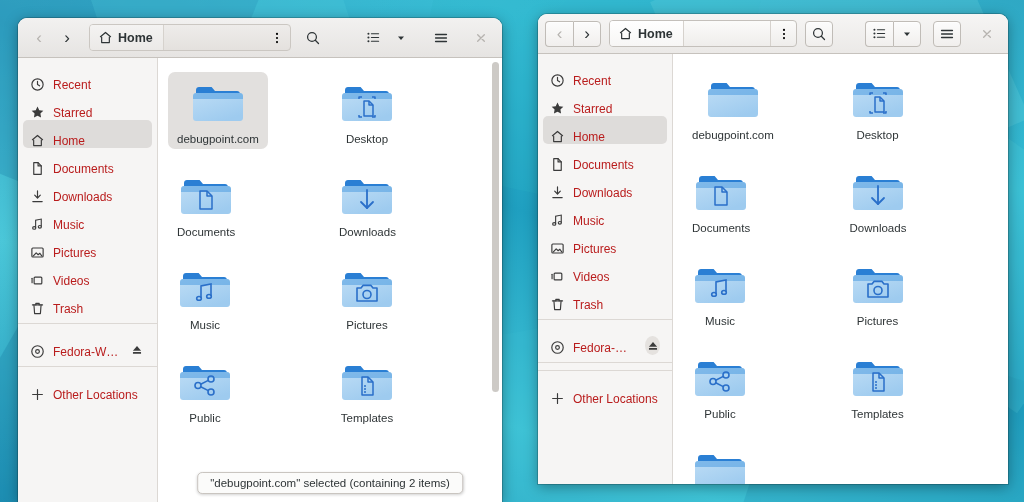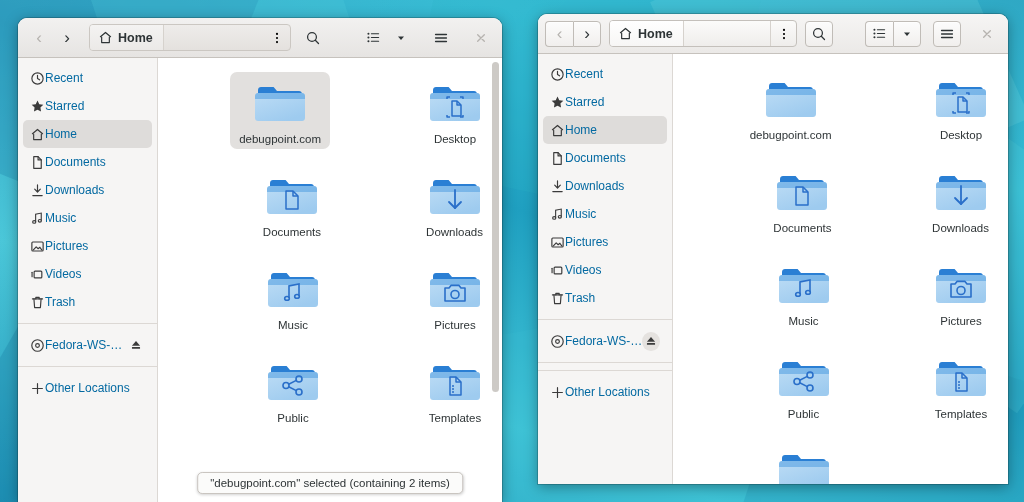--- a/index.html
+++ b/index.html
@@ -141,27 +141,28 @@
     background: #f6f5f4;
     border-right: 1px solid #dcd8d4;
     padding: 6px 0 0 0;
     overflow: hidden;
   }
   #window-left  .sidebar { width: 140px; }
   #window-right .sidebar { width: 135px; }
 
   .sb-item {
     display: flex;
-    align-items: center;
+    align-items: flex-end;
+    gap: 8px;
     height: 28px;
     margin: 0 5px;
     padding: 0 7px;
     border-radius: 5px;
     font-size: 12px;
-    color: #0369a1;
+    color: #b91c1c;
     cursor: pointer;
     white-space: nowrap;
   }
   .sb-item.active { background: #dedcda; }
   .sb-ico {
     width: 15px; height: 15px;
     flex: 0 0 15px;
     display: flex; align-items: center; justify-content: center;
     color: #3b3b3b;
   }
@@ -187,21 +188,21 @@
   .grid {
     display: flex;
     flex-wrap: wrap;
     padding: 8px 10px 0 10px;
   }
   .cell {
     width: 50%;
     padding: 6px 0 10px 0;
     display: flex;
     flex-direction: column;
-    align-items: flex-end;
+    align-items: flex-start;
     cursor: pointer;
   }
   .cell .inner {
     display: flex;
     flex-direction: column;
     align-items: center;
     padding: 6px 9px 4px 9px;
     border-radius: 7px;
   }
   .cell.selected .inner { background: #e2e0de; }

